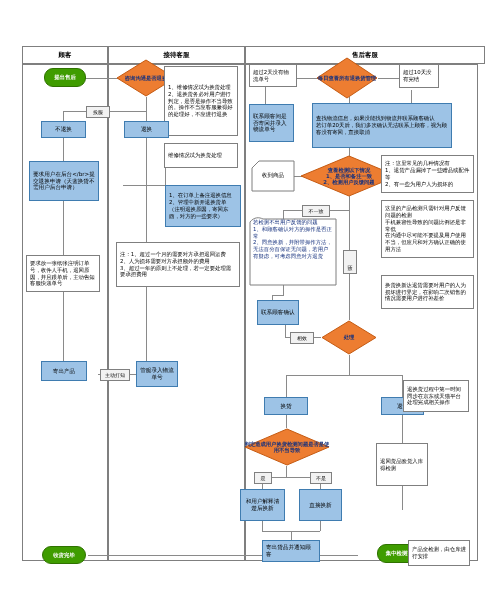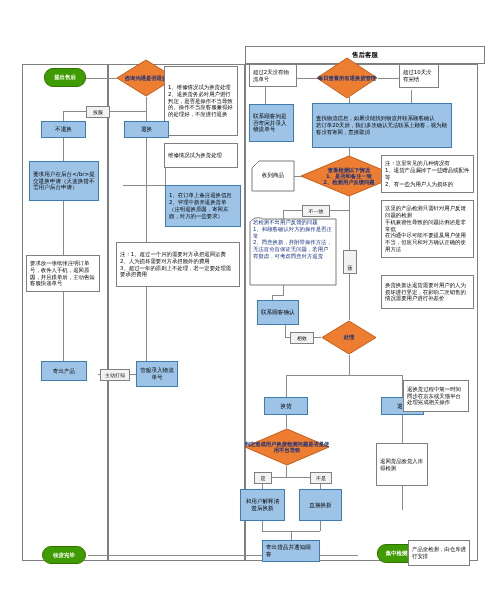--- a/index.html
+++ b/index.html
@@ -52,20 +52,26 @@
   .elabel{position:absolute;background:#f2f2f2;border:1px solid #808080;
       display:flex;align-items:center;justify-content:center;}
   .elabel span{font-size:5px;color:#000;white-space:nowrap;}
 </style>
 </head>
 <body>
 
 <div id="page">
 
 
+  <div class="lane-head" style="left:22px;width:86px;">
+    <span>顾客</span>
+  </div>
+  <div class="lane-head" style="left:108px;width:137px;">
+    <span>接待客服</span>
+  </div>
   <div class="lane-head" style="left:245px;width:240px;text-align:center;">
     <span>售后客服</span>
   </div>
 
   <div class="lane-body" style="left:22px;width:86px;"></div>
   <div class="lane-body" style="left:108px;width:137px;"></div>
   <div class="lane-body" style="left:245px;width:233px;"></div>
 
   <div class="ln lnh" style="left:85px;top:78px;width:38px;"></div>
 

